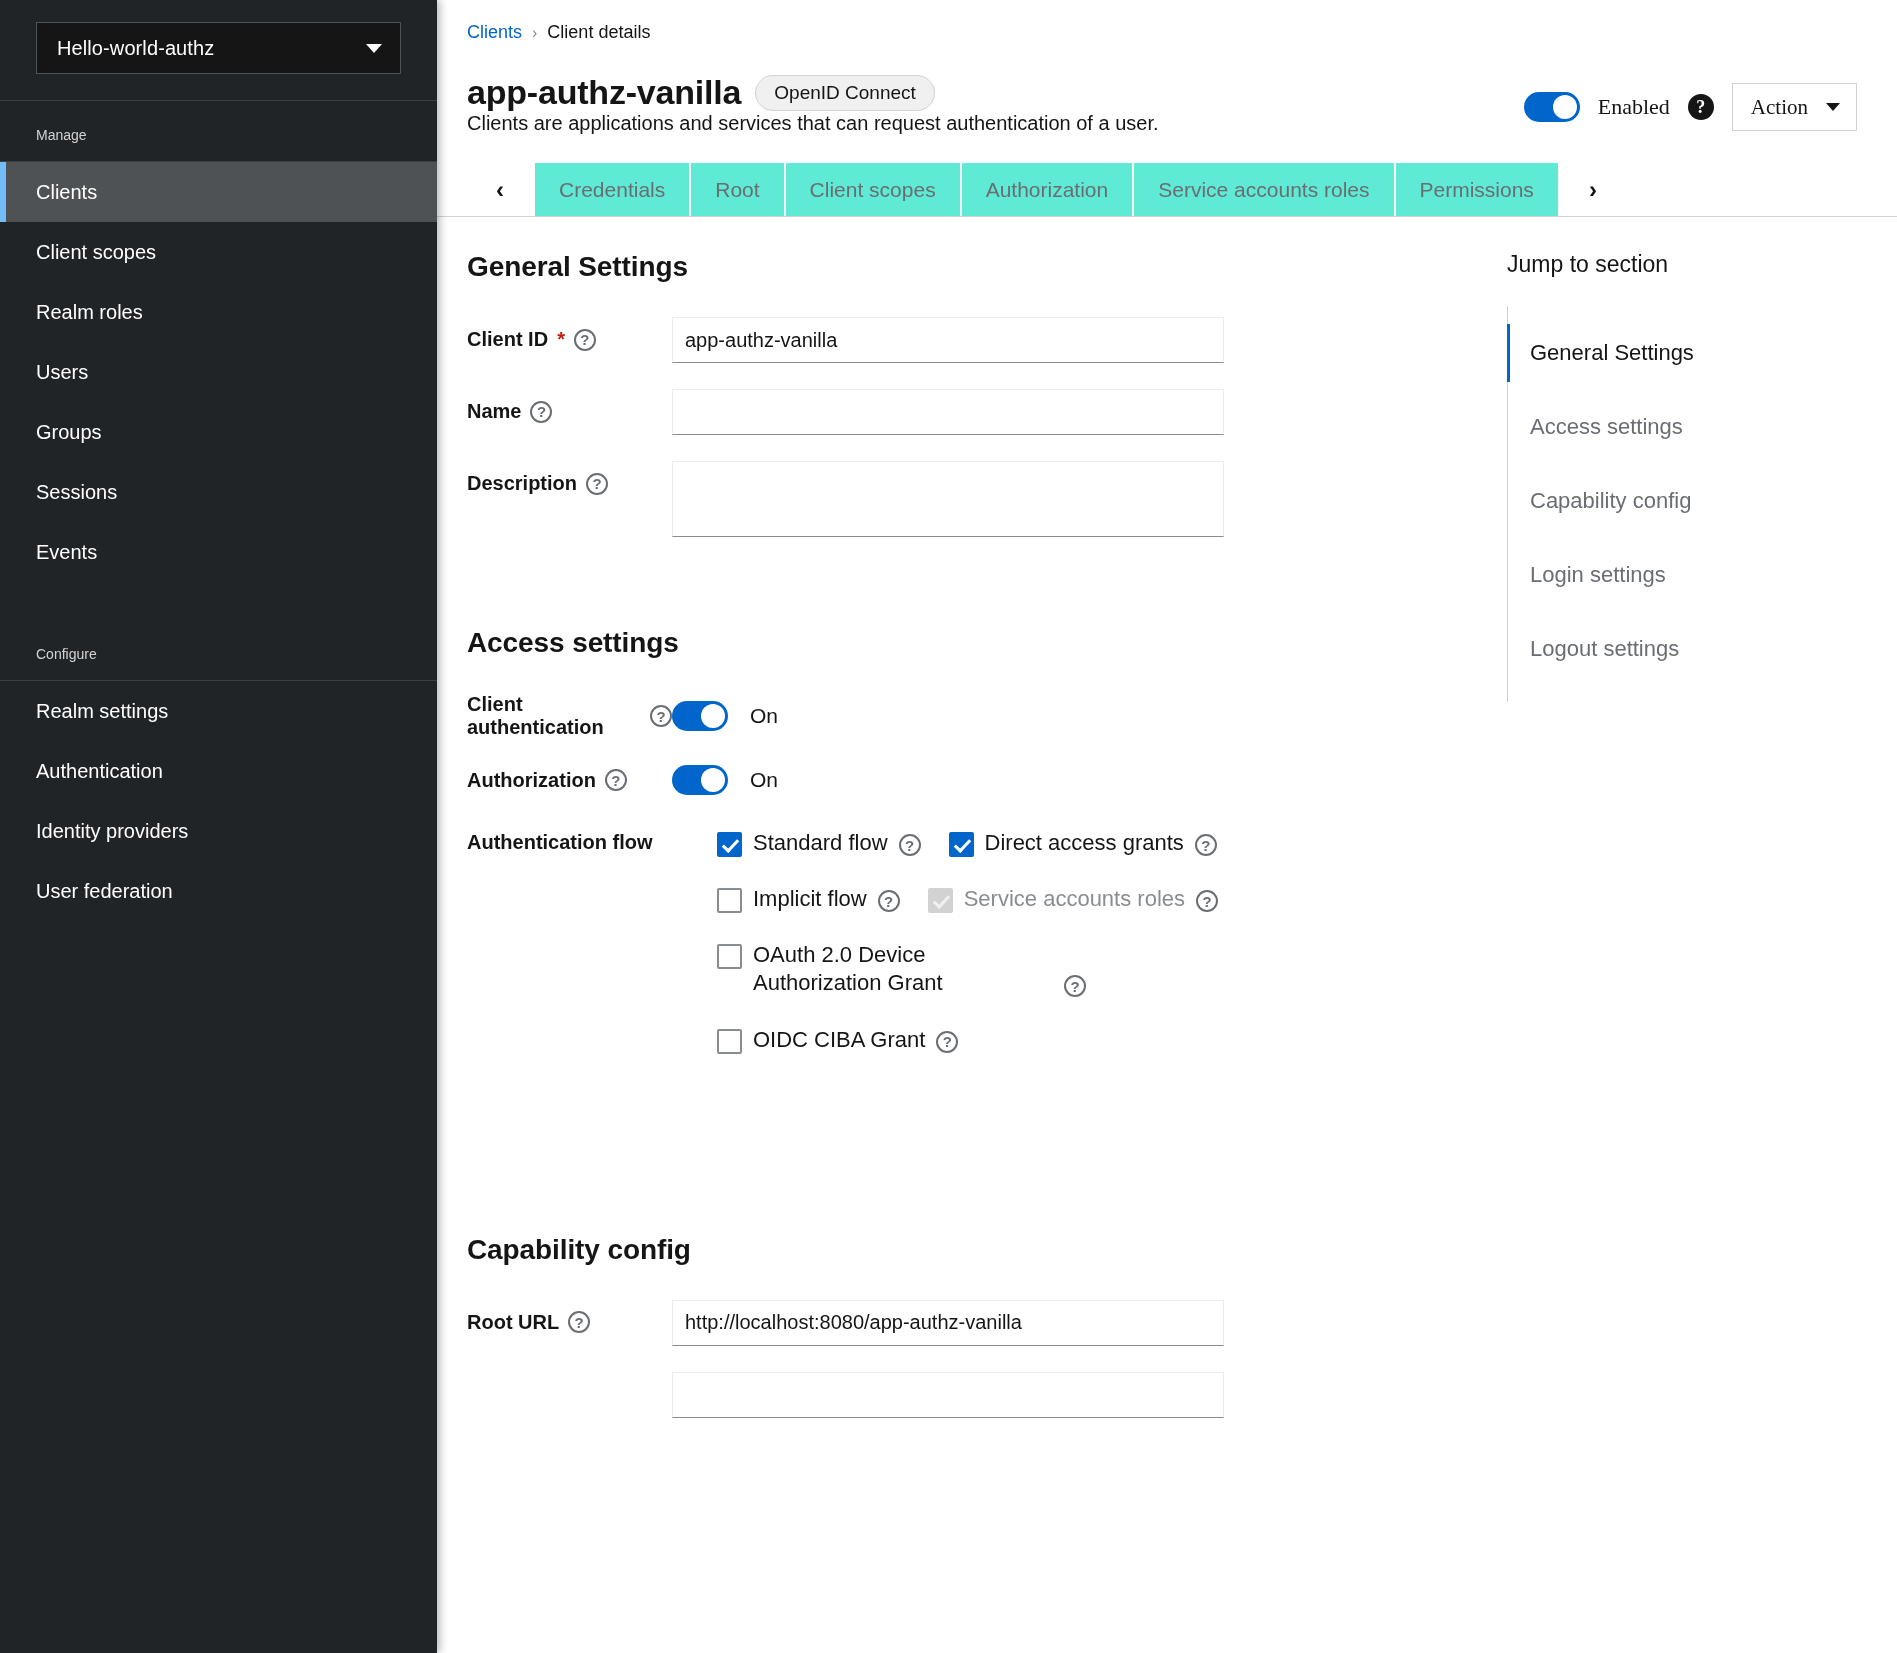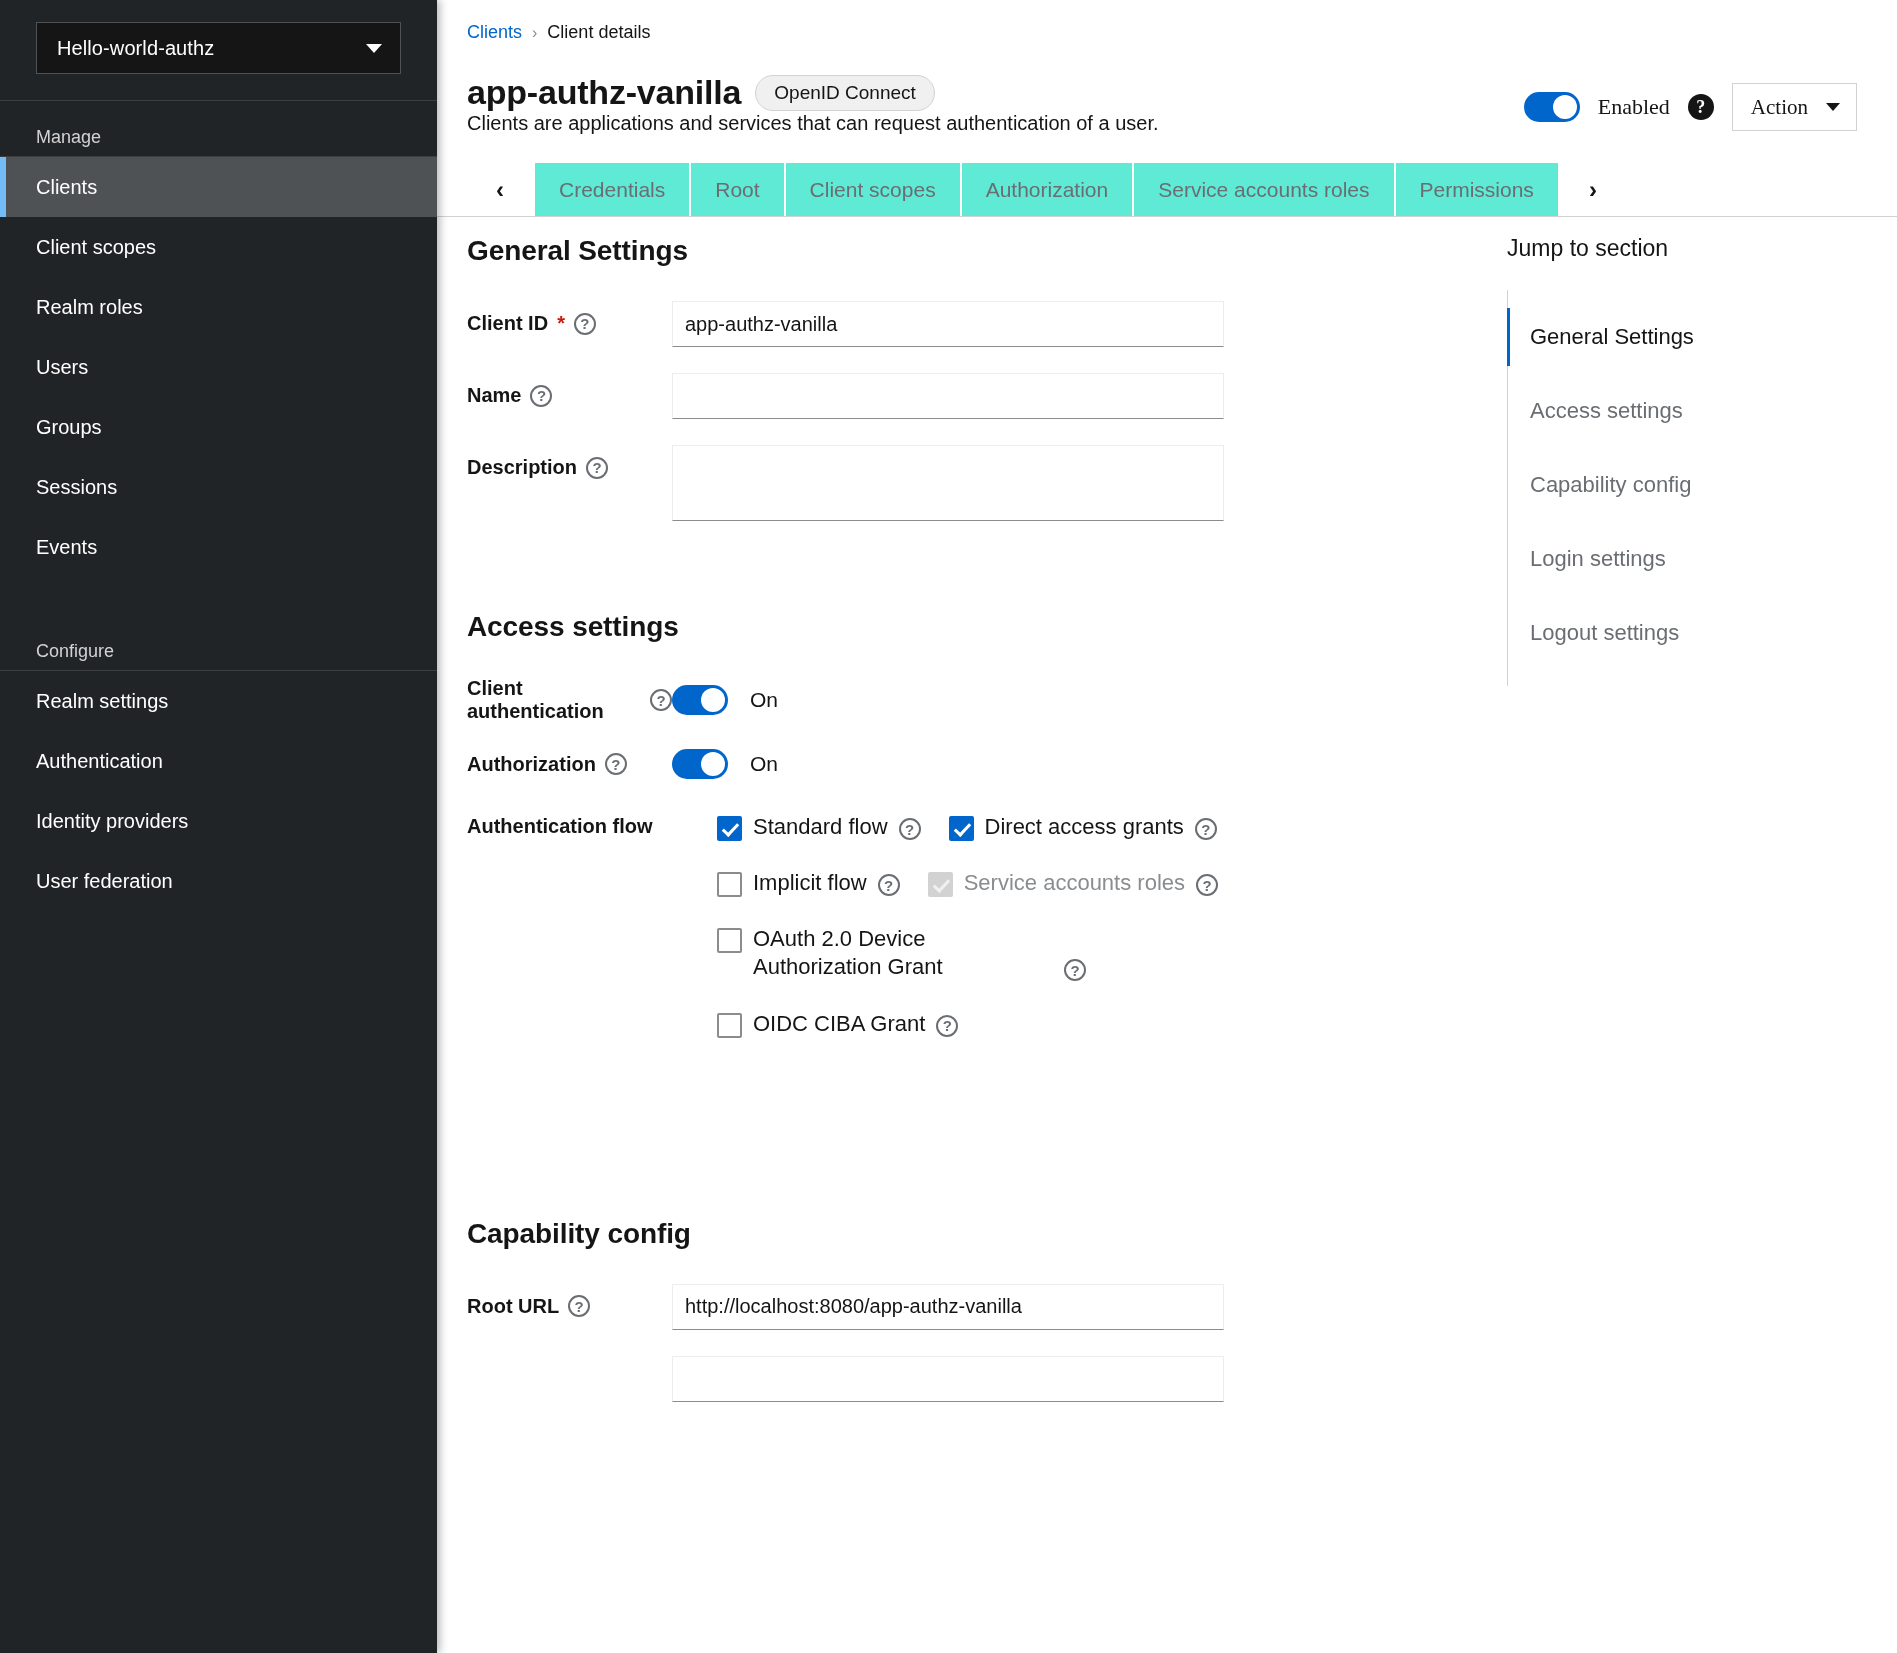--- a/index.html
+++ b/index.html
@@ -59,23 +59,23 @@
     border-top: 9px solid #ffffff;
   }
 
   .nav-divider {
     height: 1px;
     background: #3c3f42;
     width: 100%;
   }
 
   .nav-group-title {
-    font-size: 18px;
+    font-size: 14px;
     color: #d2d2d2;
-    padding: 26px 36px 8px 36px;
+    padding: 26px 36px 18px 36px;
     font-weight: 400;
   }
 
   .nav-item {
     position: relative;
     padding: 17px 36px 17px 36px;
     font-size: 20px;
     color: #ffffff;
     cursor: pointer;
     line-height: 1.3;
@@ -276,21 +276,21 @@
     cursor: pointer;
     white-space: nowrap;
   }
   .tab:first-child { border-left: 2px solid #ffffff; }
 
   
   .content-area {
     flex: 1;
     display: flex;
     overflow: hidden;
-    padding-top: 18px;
+    padding-top: 34px;
   }
 
   .form-col {
     flex: 0 0 1040px;
     padding-left: 30px;
     padding-right: 0;
   }
 
   .section-heading {
     font-size: 28px;

